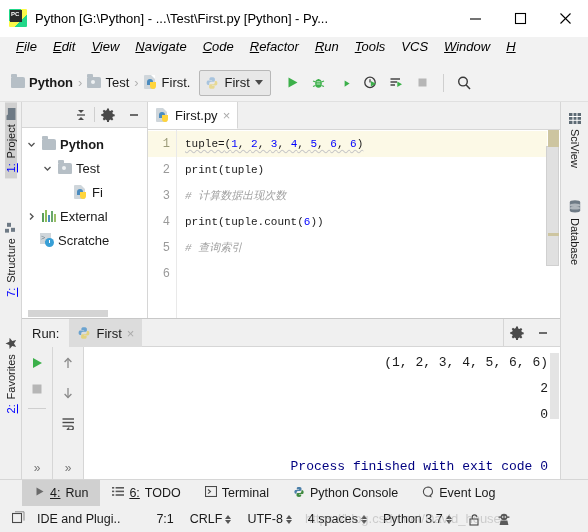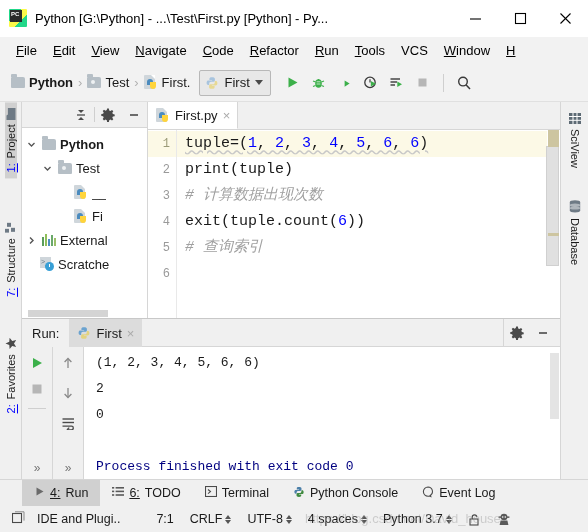--- a/index.html
+++ b/index.html
@@ -17,21 +17,21 @@
   .pc-logo{width:18px;height:18px;position:relative;border-radius:1px;overflow:hidden;
     background:linear-gradient(135deg,#21d789 0%,#21d789 35%,#fcf84a 35%,#fcf84a 65%,#21d789 65%);}
   .pc-logo .blk{position:absolute;left:1px;top:1px;width:12px;height:12px;background:#2b2b2b;}
   .pc-logo .pc{position:absolute;left:2px;top:2px;color:#fff;font-size:6px;line-height:6px;font-family:"Liberation Sans",sans-serif;font-weight:bold;}
   .tb-title{font-size:13px;color:#000;white-space:nowrap;overflow:hidden;}
   .tb-spacer{flex:1 1 auto;}
   .wbtn{width:45px;height:36px;display:flex;align-items:center;justify-content:center;flex:0 0 auto;}
   .wbtn svg{display:block;}
 
   
-  .menubar{height:27px;background:#f2f2f2;display:flex;align-items:center;padding-left:8px;flex:0 0 auto;overflow:hidden;}
+  .menubar{height:27px;background:#f2f2f2;display:flex;padding-left:8px;flex:0 0 auto;overflow:hidden;font-style:italic;}
   .menu-item{font-size:13px;color:#000;padding:2px 8px;white-space:nowrap;}
   .menu-item .mn{text-decoration:underline;}
 
   
   .toolbar{height:37px;background:#f2f2f2;display:flex;align-items:center;padding-left:8px;flex:0 0 auto;border-bottom:1px solid #e0e0e0;}
   .crumb{display:flex;align-items:center;gap:4px;padding:2px 3px;white-space:nowrap;}
   .crumb .lbl{font-size:13px;}
   .crumb.bold .lbl{font-weight:bold;}
   .crumb-sep{color:#b0b0b0;font-size:13px;margin:0 2px;}
   .folder-ic{width:14px;height:11px;background:#b6bfc6;border-radius:1px 2px 1px 1px;position:relative;}
@@ -87,21 +87,21 @@
   .editor{flex:1 1 auto;display:flex;flex-direction:column;min-width:0;background:#14532d;}
   .tabbar{height:27px;background:#f0f0f0;display:flex;align-items:stretch;flex:0 0 auto;border-bottom:1px solid #d6d6d6;}
   .etab{display:flex;align-items:center;gap:5px;padding:0 7px 0 8px;background:#fff;border-right:1px solid #d6d6d6;border-bottom:1px solid #fff;}
   .etab .t{font-size:13px;}
   .tab-close{color:#aaa;font-size:13px;line-height:13px;}
   .codearea{flex:1 1 auto;display:flex;min-height:0;position:relative;background:#fff;overflow:hidden;}
   .gutter{width:28px;flex:0 0 auto;background:#fff;text-align:right;padding-top:1px;}
   .gline{height:26px;line-height:26px;font-family:"Liberation Mono",monospace;font-size:12px;color:#999;padding-right:6px;}
   .gline.cur{background:#fcf9e6;color:#9a9a78;}
   .codecol{flex:1 1 auto;min-width:0;position:relative;padding-top:1px;border-left:1px solid #e9e9e9;}
-  .cline{height:26px;line-height:26px;font-family:"Liberation Mono",monospace;font-size:15px;color:#1a1a1a;white-space:pre;padding-left:8px;}
+  .cline{height:26px;line-height:26px;font-family:"Liberation Mono",monospace;font-size:11px;color:#1a1a1a;white-space:pre;padding-left:8px;}
   .cline.cur{background:#fcf9e6;}
   .num{color:#0000ff;}
   .cmt{color:#a0a0a0;font-style:italic;}
   .wavy{text-decoration:underline;text-decoration-style:wavy;text-decoration-color:#c8c8c8;text-underline-offset:2px;}
   .ed-scroll{width:13px;flex:0 0 auto;background:#fff;position:relative;}
   .ed-scroll .marker{position:absolute;right:1px;width:11px;height:14px;background:#cdc5a0;}
   .ed-scroll .thumb{position:absolute;right:1px;top:16px;width:11px;height:118px;background:#e0e0e0;border:1px solid #d0d0d0;}
   .ed-scroll .stripe{position:absolute;right:1px;width:11px;height:3px;background:#cdc5a0;}
 
   
@@ -111,21 +111,21 @@
   .run-tab{display:flex;align-items:center;gap:5px;padding:0 8px;background:#dcdcdc;}
   .run-tab .t{font-size:13px;}
   .run-head-rest{flex:1 1 auto;border-bottom:1px solid #d6d6d6;}
   .run-head-btns{display:flex;align-items:center;gap:0;border-bottom:1px solid #d6d6d6;border-left:1px solid #d6d6d6;}
   .run-body{flex:1 1 auto;display:flex;min-height:0;}
   .run-gut{width:30px;flex:0 0 auto;display:flex;flex-direction:column;align-items:center;padding-top:5px;gap:4px;background:#f0f0f0;border-right:1px solid #d6d6d6;}
   .run-gut2{width:30px;flex:0 0 auto;display:flex;flex-direction:column;align-items:center;padding-top:5px;gap:8px;background:#f0f0f0;border-right:1px solid #d6d6d6;}
   .gbtn{width:22px;height:22px;display:flex;align-items:center;justify-content:center;}
   .gsep{width:18px;height:1px;background:#cfcfcf;margin-top:4px;}
   .more{color:#777;font-size:12px;line-height:12px;}
-  .console{flex:1 1 auto;min-width:0;background:#fff;position:relative;overflow:hidden;padding-top:3px;}
+  .console{flex:1 1 auto;min-width:0;background:#fff;position:relative;overflow:hidden;padding-top:3px;text-align:right;}
   .oline{font-family:"Liberation Mono",monospace;font-size:13px;color:#1a1a1a;height:26px;line-height:26px;white-space:pre;padding-left:12px;}
   .oline.blue{color:#000080;}
   .con-scroll{width:12px;flex:0 0 auto;background:#fff;position:relative;}
   .con-scroll .thumb{position:absolute;right:1px;top:6px;width:9px;height:66px;background:#e4e4e4;}
 
   
   .btwbar{height:26px;flex:0 0 auto;background:#f0f0f0;display:flex;align-items:stretch;border-top:1px solid #d6d6d6;padding-left:22px;overflow:hidden;}
   .btw{display:flex;align-items:center;gap:5px;padding:0 12px;font-size:12.5px;white-space:nowrap;}
   .btw.sel{background:#d0d0d0;}
   .btw .u{text-decoration:underline;}
@@ -347,28 +347,20 @@
             <div class="trow" style="padding-left:18px;">
               <span class="tw">
                 <svg width="9" height="9" viewBox="0 0 9 9">
                     <polyline points="1.5,3 4.5,6 7.5,3" fill="none" stroke="#555" stroke-width="1.3"></polyline>
                   </svg>
               </span>
               <span class="folder-ic dot"></span>
               <span class="tlabel">Test</span>
             </div>
 
-            <div class="trow" style="padding-left:52px;">
-              <span class="pyfile-ic">
-                  <i class="pg"></i>
-                  <i class="py1"></i>
-                  <i class="py2"></i>
-                </span>
-              <span class="tlabel">__</span>
-            </div>
 
             <div class="trow" style="padding-left:52px;">
               <span class="pyfile-ic">
                   <i class="pg"></i>
                   <i class="py1"></i>
                   <i class="py2"></i>
                 </span>
               <span class="tlabel">Fi</span>
             </div>
 
@@ -420,21 +412,21 @@
               <div class="gline">2</div>
               <div class="gline">3</div>
               <div class="gline">4</div>
               <div class="gline">5</div>
               <div class="gline">6</div>
             </div>
             <div class="codecol">
               <div class="cline cur"><span class="wavy"><span>tuple=</span><span>(</span><span class="num">1</span><span>, </span><span class="num">2</span><span>, </span><span class="num">3</span><span>, </span><span class="num">4</span><span>, </span><span class="num">5</span><span>, </span><span class="num">6</span><span>, </span><span class="num">6</span><span>)</span></span></div>
               <div class="cline">print(tuple)</div>
               <div class="cline cmt"># 计算数据出现次数</div>
-              <div class="cline"><span>exit(tuple.count(</span><span class="num">6</span><span>))</span></div>
+              <div class="cline"><span>print(tuple.count(</span><span class="num">6</span><span>))</span></div>
               <div class="cline cmt"># 查询索引</div>
             </div>
             <div class="ed-scroll">
               <div class="marker" style="top:0px;"></div>
               <div class="thumb"></div>
               <div class="stripe" style="top:14px;"></div>
               <div class="stripe" style="top:103px;"></div>
             </div>
           </div>
         </div>

